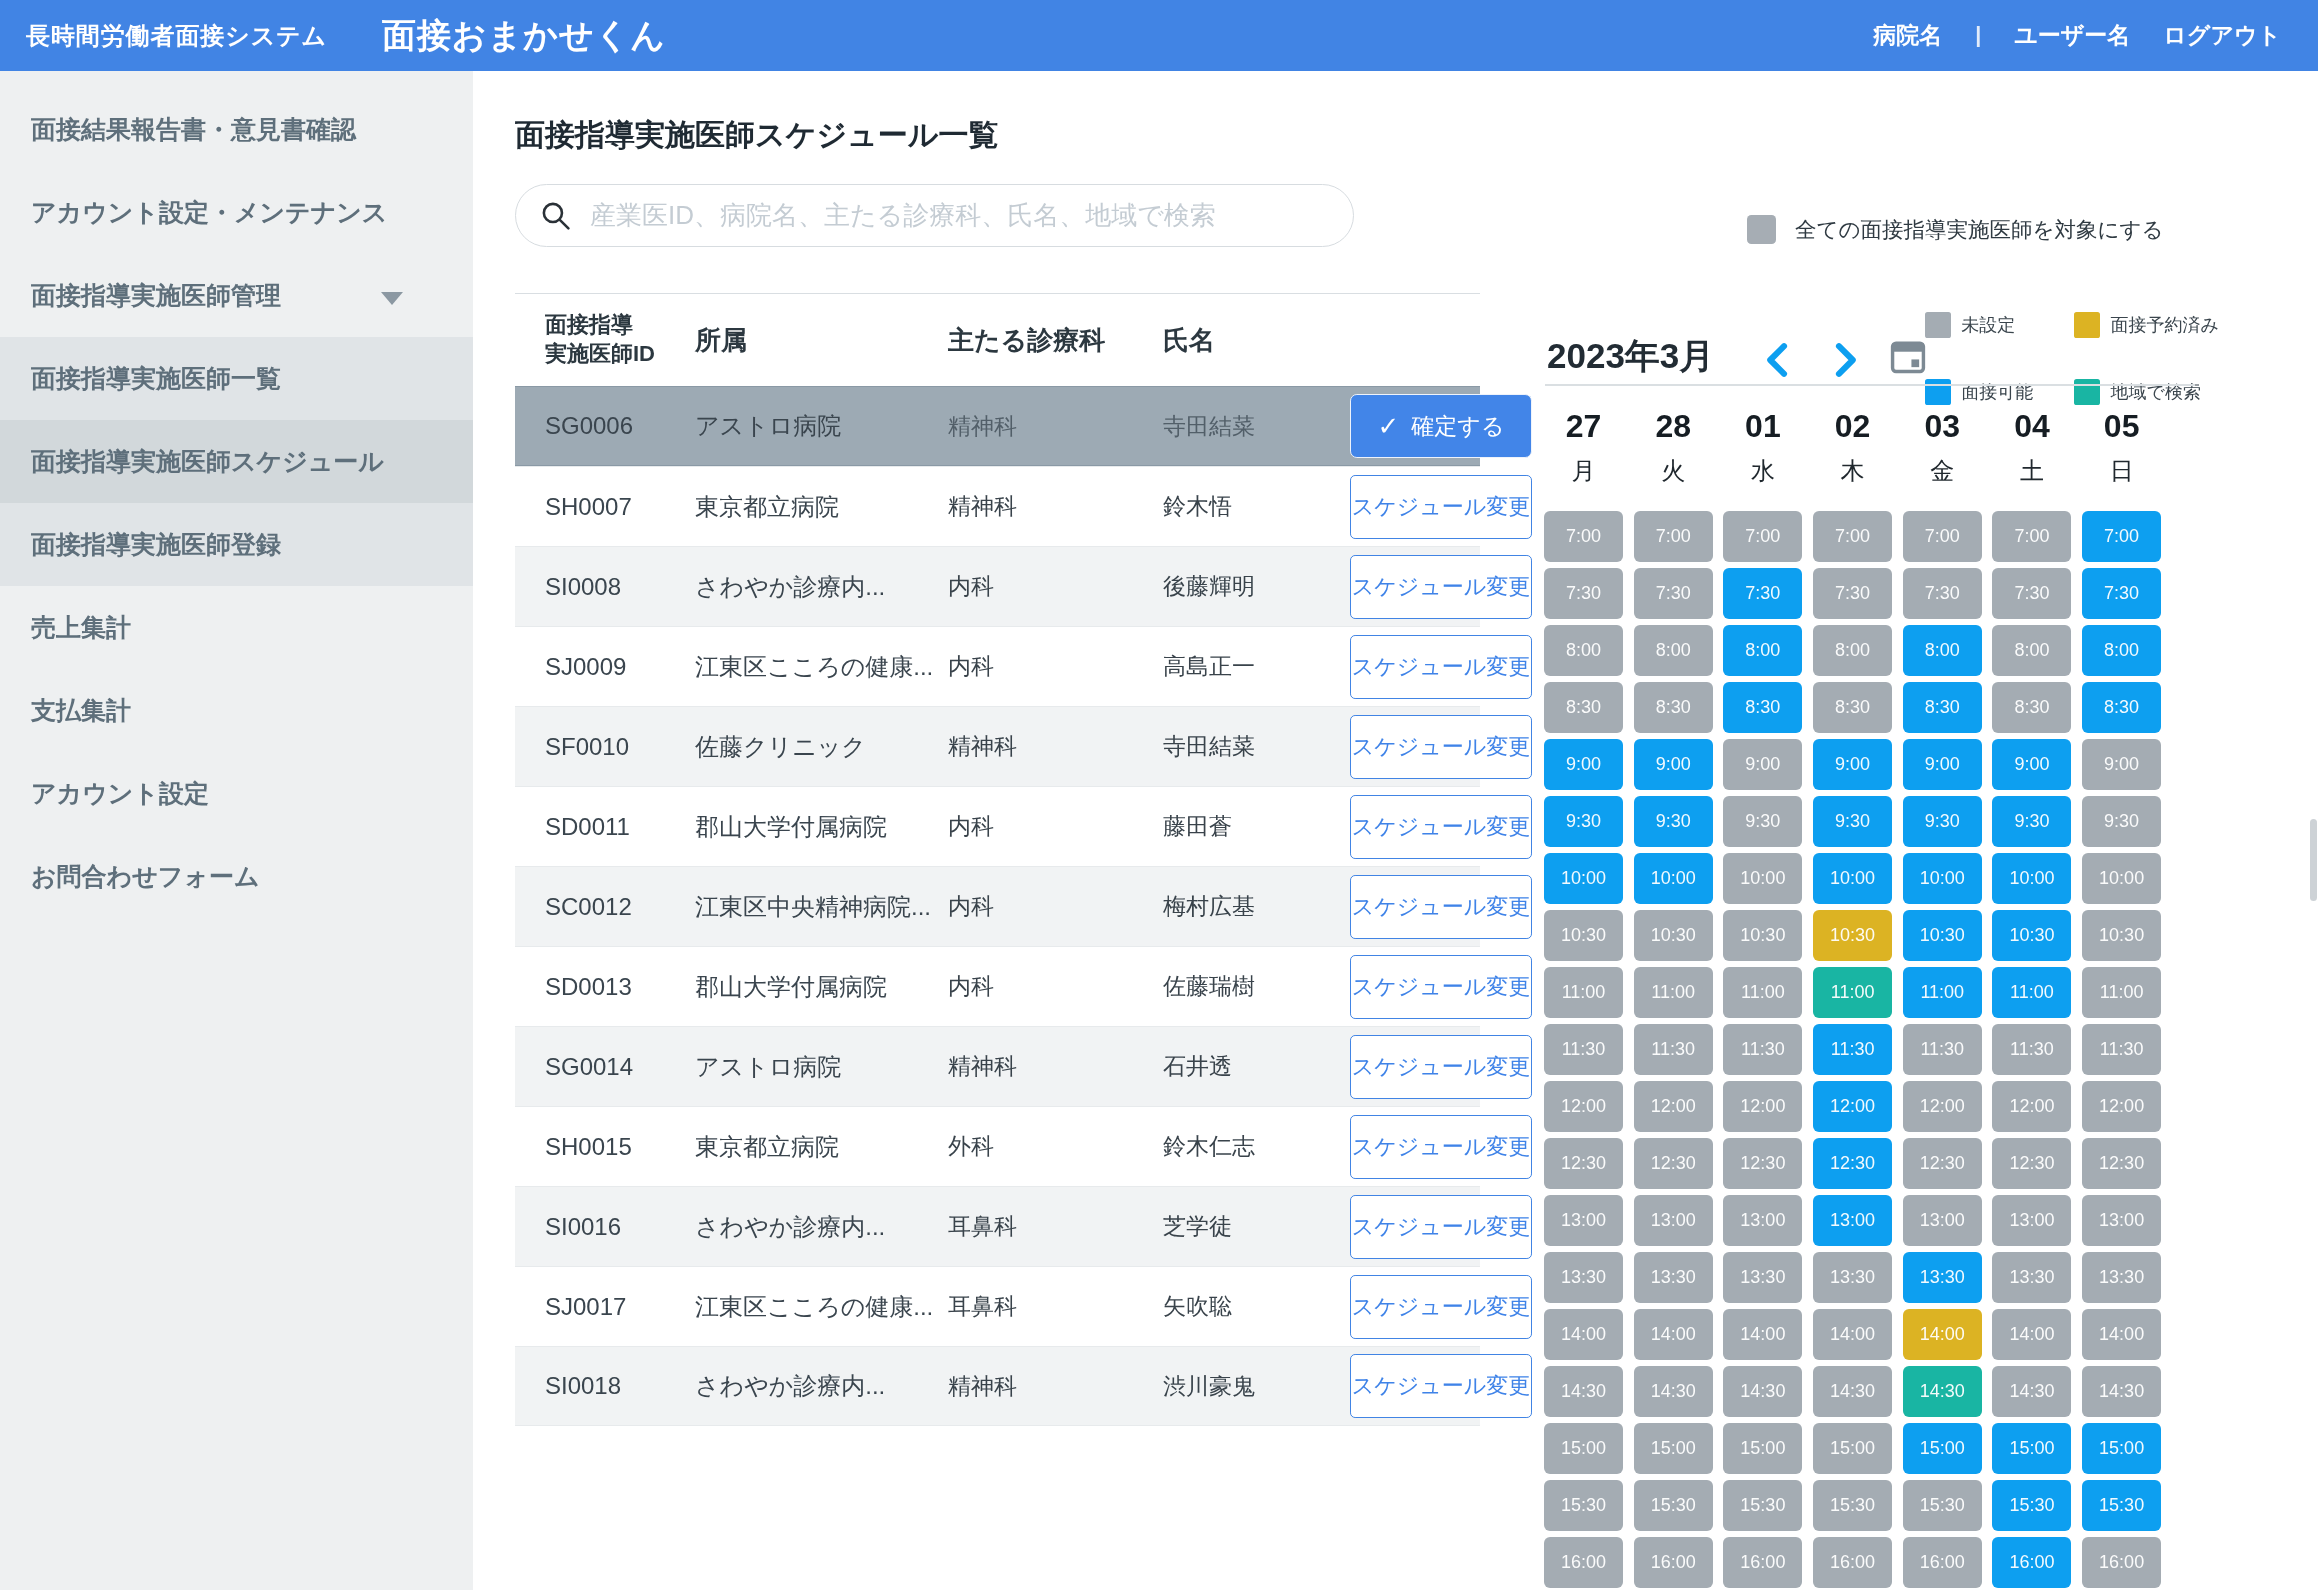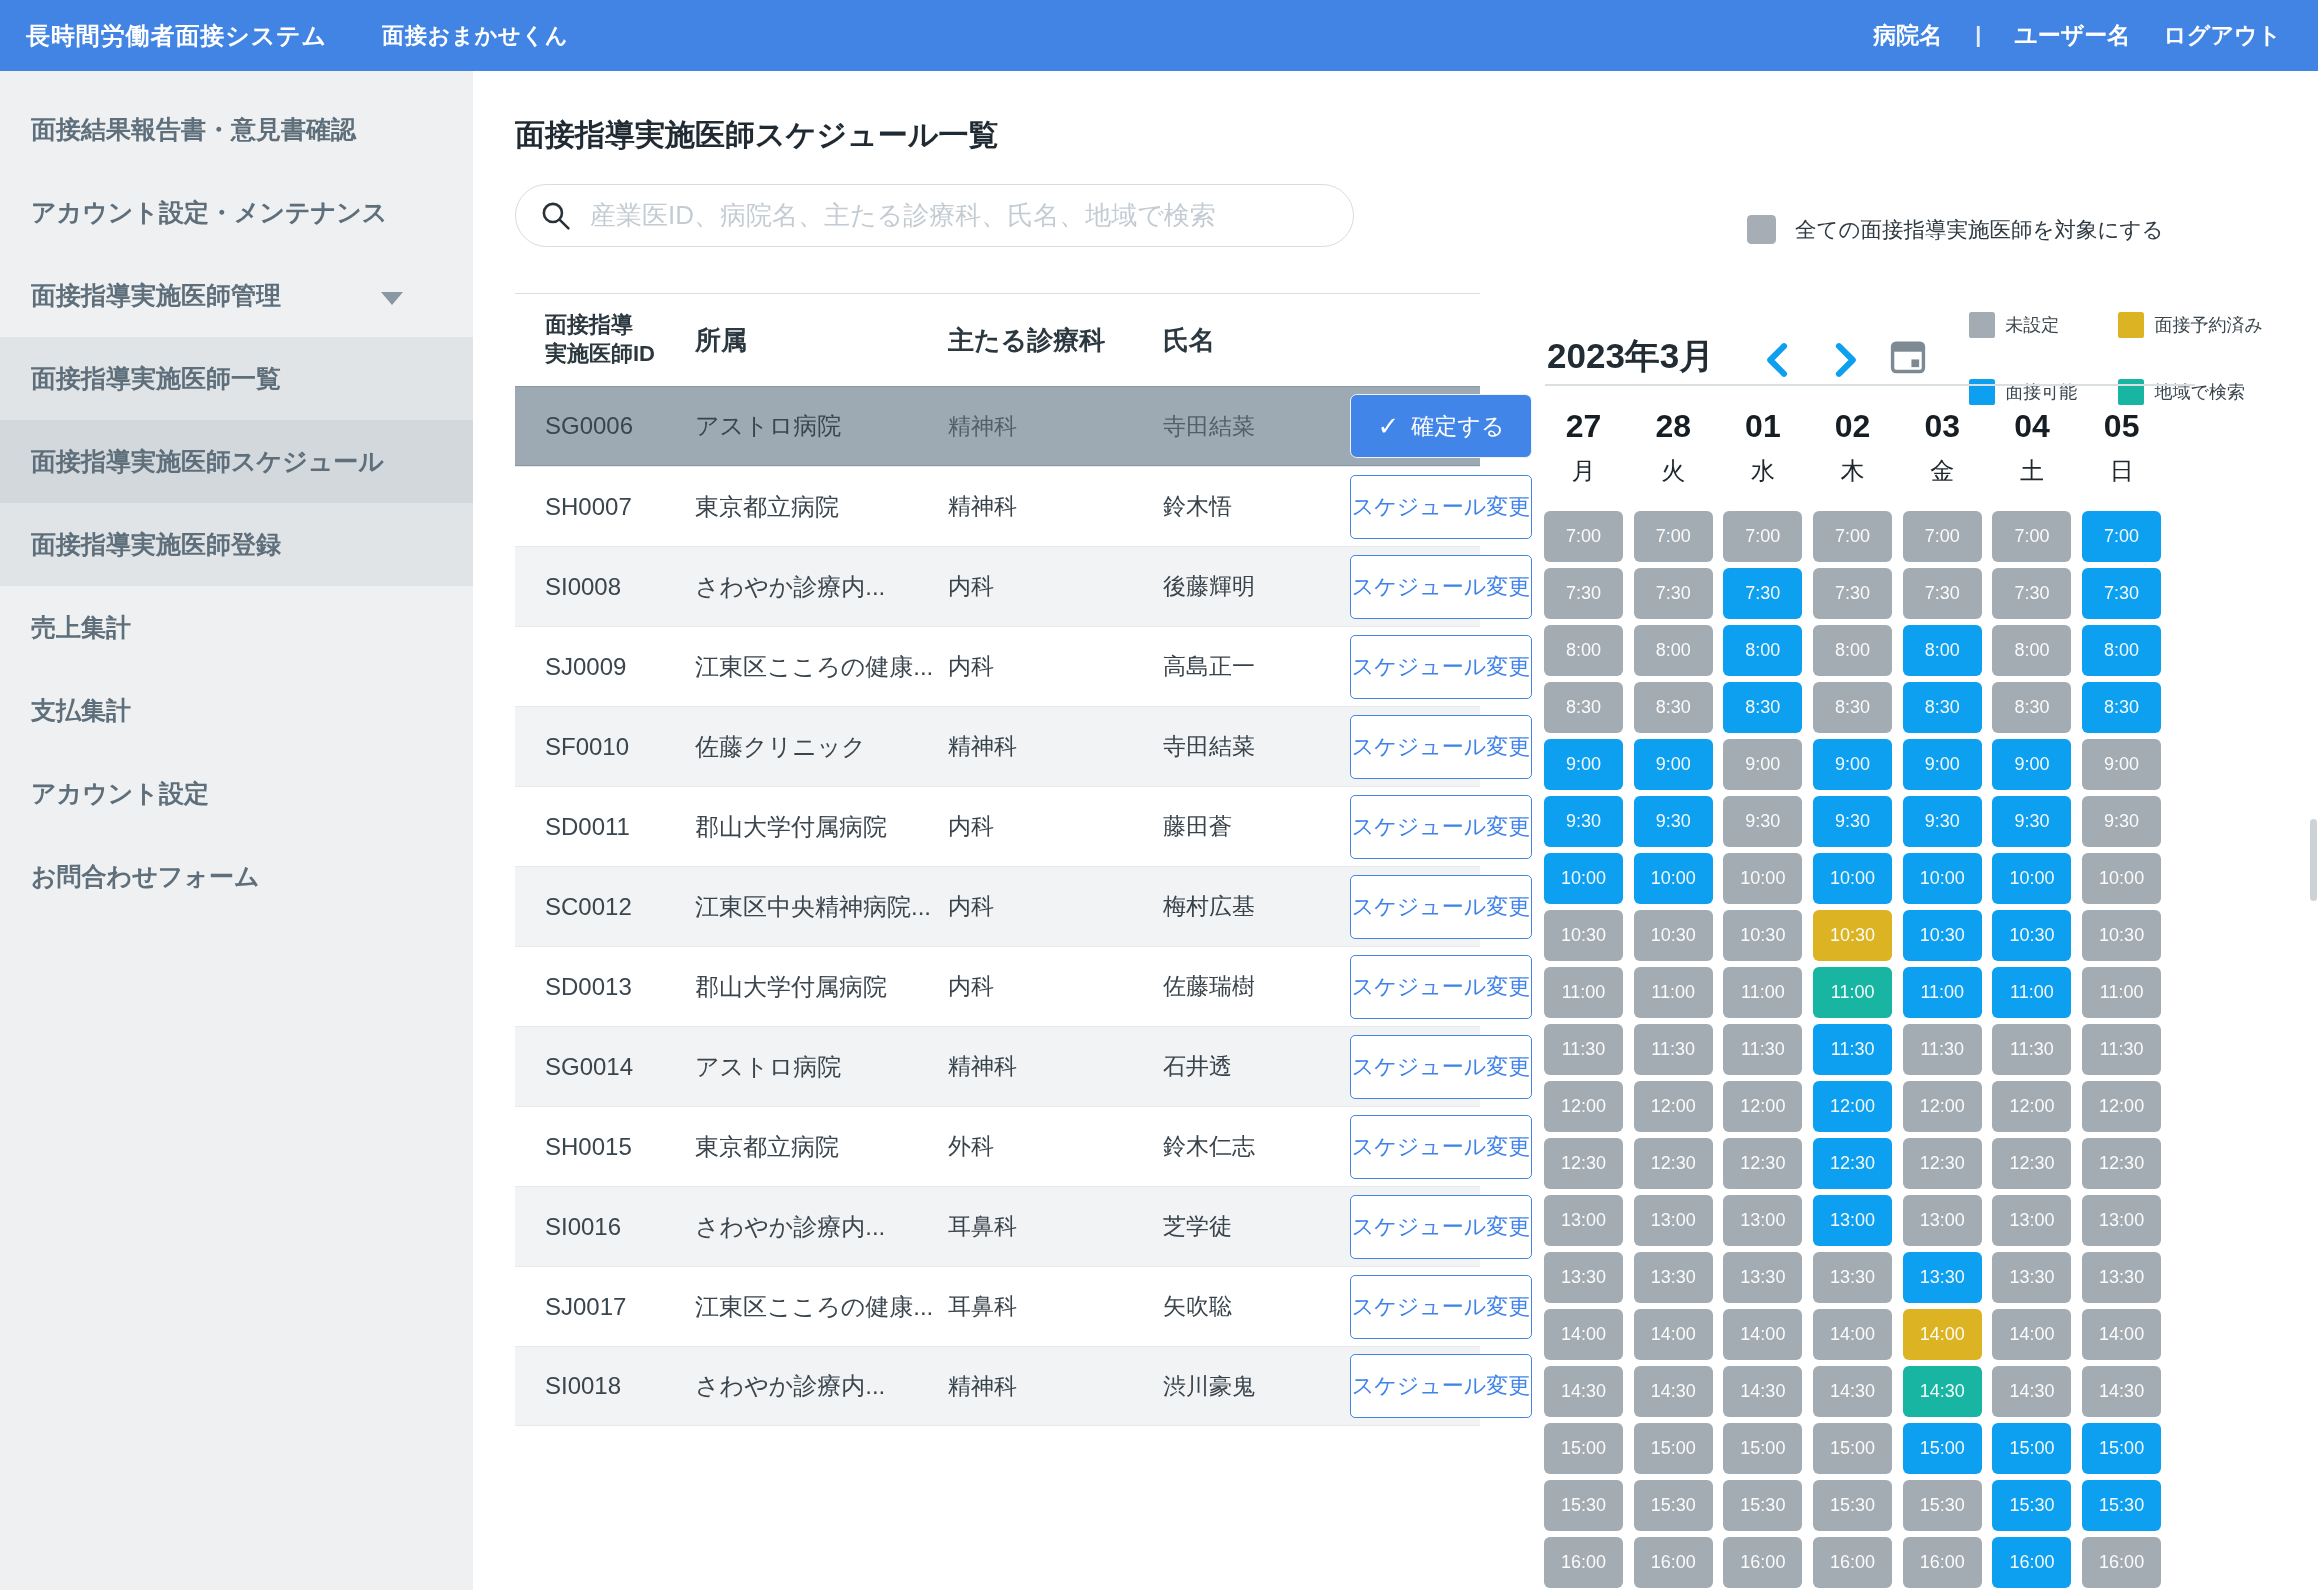--- a/index.html
+++ b/index.html
@@ -7,21 +7,21 @@
   body {
     position:relative; overflow:hidden; background:#ffffff;
     font-family:"Liberation Sans","DejaVu Sans",sans-serif;
     -webkit-font-smoothing:antialiased;
   }
 
   
   .topbar { position:absolute; left:0; top:0; width:2319px; height:71px;
     background:#4184e4; color:#fff; display:flex; align-items:center; z-index:5; }
   .topbar-sys  { font-size:24px; font-weight:bold; margin-left:26px; letter-spacing:0.9px; }
-  .topbar-app  { font-size:22px; font-weight:bold; margin-left:55px; letter-spacing:0.9px; }
+  .topbar-app  { font-size:34px; font-weight:bold; margin-left:55px; letter-spacing:0.9px; }
   .topbar-right{ margin-left:auto; margin-right:38px; display:flex; align-items:center; gap:33px; font-size:23px; }
   .topbar-sep  { opacity:.85; font-size:21.5px; }
   .topbar-right span { cursor:default;font-weight:bold; }
   .topbar-logout { cursor:pointer; }
 
   
   .sidebar { position:absolute; left:0; top:71px; width:473px; height:1520px;
     background:#eef0f1; padding-top:17px; }
   .side-item { height:83px; display:flex; align-items:center; padding-left:31px;
     font-size:25px; font-weight:bold; color:#5e6f7b; cursor:pointer; position:relative; }
@@ -68,21 +68,21 @@
     border-radius:6.9px; color:#fff; font-size:23px; display:flex; gap:12px;
     align-items:center; justify-content:center; cursor:pointer; }
   .btn-confirm .chk { font-size:26px; font-weight:bold; }
 
   
   .cal-month { position:absolute; left:1547px; top:333px; font-size:35px; font-weight:bold; color:#222c34; }
   .cal-nav { position:absolute; top:341px; width:38px; height:38px; cursor:pointer; }
   .cal-prev { left:1759px; } .cal-next { left:1826px; }
   .cal-icon { position:absolute; left:1890px; top:338px; width:36px; height:36px; cursor:pointer; }
 
-  .legend { position:absolute; left:1969px; top:312px; display:grid;
+  .legend { position:absolute; left:1925px; top:312px; display:grid;
     grid-template-columns:auto auto; column-gap:12px; row-gap:8.6px;gap:41px; }
   .legend-item { display:flex; align-items:center; gap:10.3px; }
   .legend-sw { width:26px; height:26px; border-radius:2.6px; }
   .legend-lb { font-size:18px; color:#3a454d; white-space:nowrap; }
 
   .cal-divider { position:absolute; left:1545px; top:384px; width:650px; height:1.7px; background:#dadfe2; }
 
   .cal-days { position:absolute; left:1544px; top:408px; display:flex; gap:10.7px; }
   .cal-day { width:79px; text-align:center; }
   .cal-day .num { font-size:32px; font-weight:bold; color:#161d23; }

